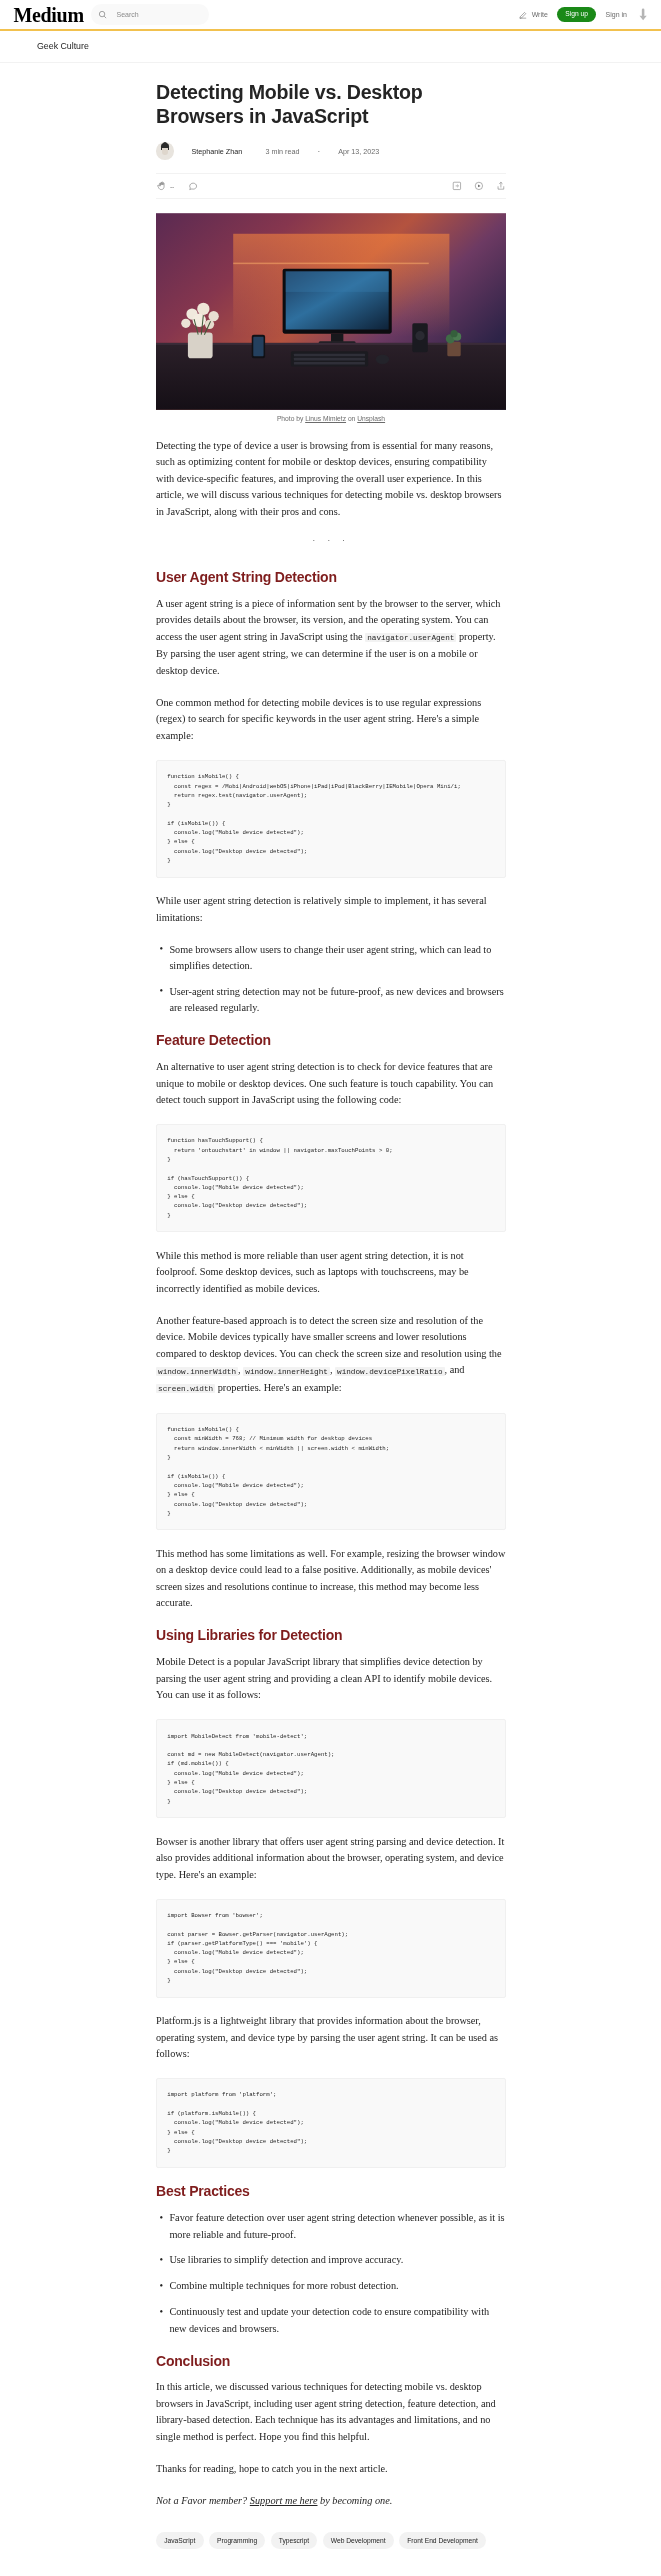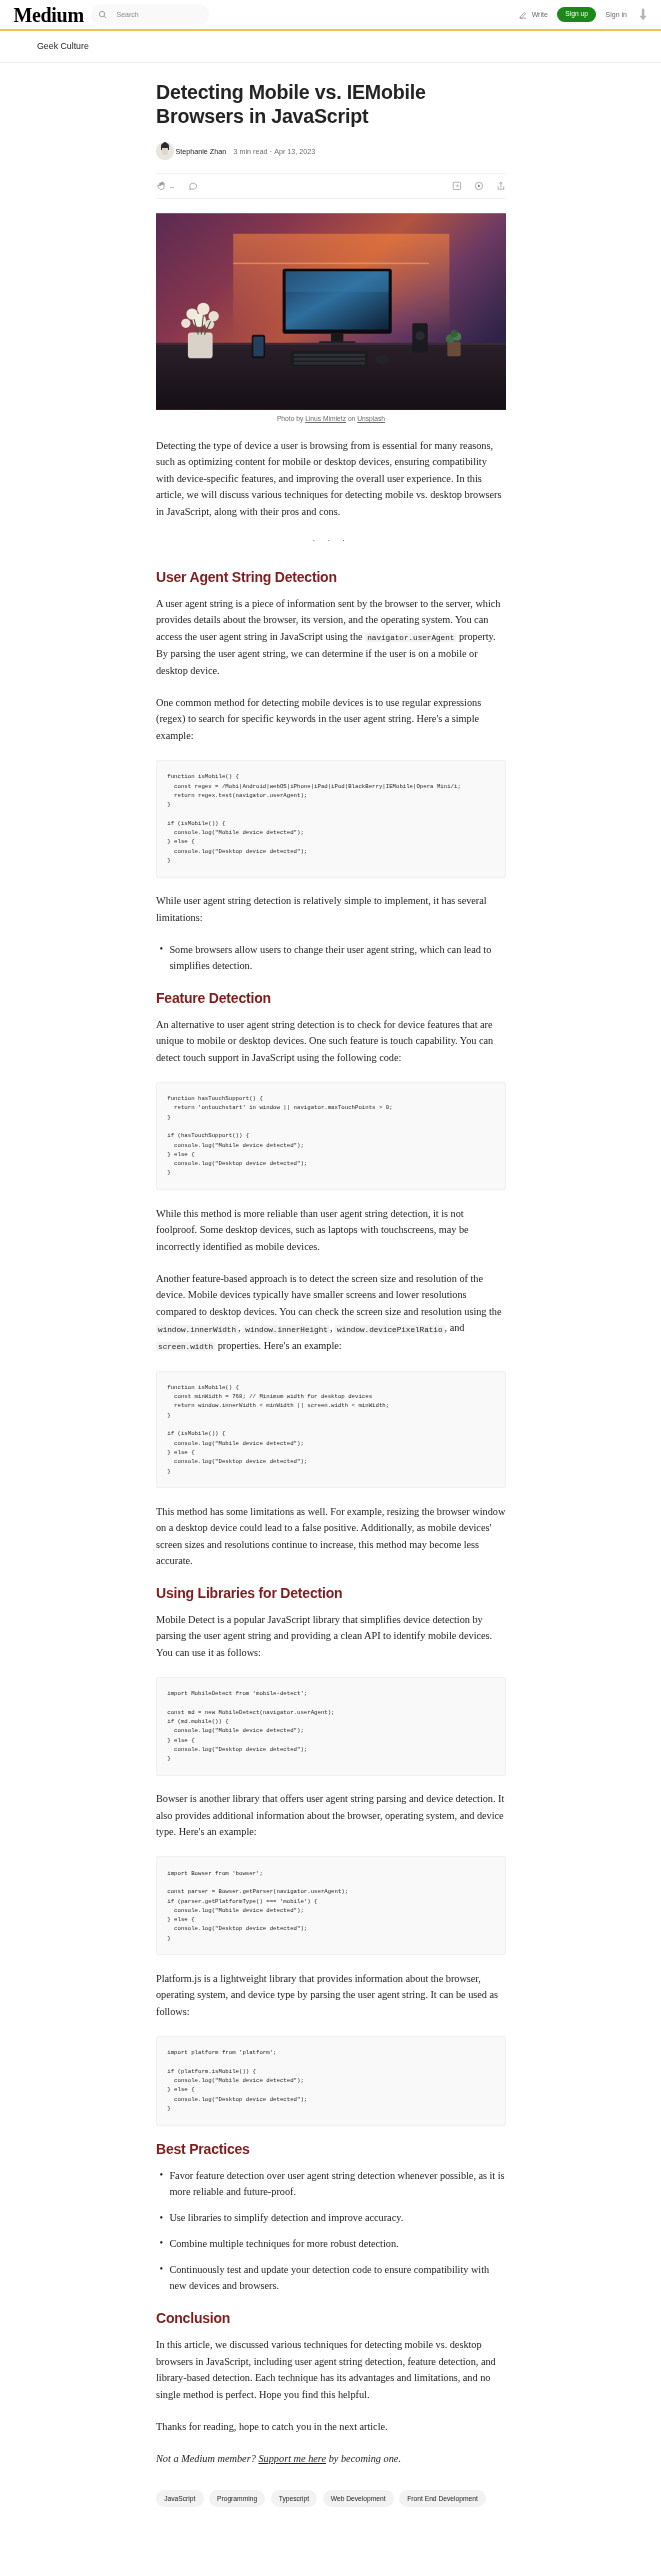--- a/index.html
+++ b/index.html
@@ -103,21 +103,21 @@
     font-weight: 700;
     font-size: 19.6px;
     line-height: 1.2;
     letter-spacing: -0.2px;
     color: #242424;
     margin-bottom: 14.4px;
   }
   .byline {
     display: flex;
     align-items: center;
-    gap: 2px;
+    gap: 18px;
     margin-bottom: 13.4px;
   }
   .avatar {
     width: 17.5px; height: 17.5px;
     border-radius: 50%;
     background: #e8e4de;
     overflow: hidden;
     flex: 0 0 17.5px;
     position: relative;
   }
@@ -280,21 +280,21 @@
   </div>
 </div>
 <div class="amber-rule"></div>
 
 <div class="pubbar">
   <span>Geek Culture</span>
 </div>
 
 <div class="article">
 
-  <h1 class="title">Detecting Mobile vs. IEMobile Browsers in JavaScript</h1>
+  <h1 class="title">Detecting Mobile vs. Desktop Browsers in JavaScript</h1>
 
   <div class="byline">
     <div class="avatar">
       <div class="hair"></div>
         <div class="bun"></div>
         <div class="face"></div>
     </div>
     <span class="byline-name">Stephanie Zhan</span>
     <span class="byline-meta">3 min read</span>
     <span class="byline-dot">·</span>
@@ -434,20 +434,21 @@
 }
 
 if (isMobile()) {
   console.log("Mobile device detected");
 } else {
   console.log("Desktop device detected");
 }</pre>
   <p class="body">While user agent string detection is relatively simple to implement, it has several limitations:</p>
   <ul class="bullets">
     <li class="body">Some browsers allow users to change their user agent string, which can lead to simplifies detection.</li>
+    <li class="body">User-agent string detection may not be future-proof, as new devices and browsers are released regularly.</li>
   </ul>
 
   <h2 class="heading">Feature Detection</h2>
   <p class="body">An alternative to user agent string detection is to check for device features that are unique to mobile or desktop devices. One such feature is touch capability. You can detect touch support in JavaScript using the following code:</p>
   <pre class="codeblock">function hasTouchSupport() {
   return 'ontouchstart' in window || navigator.maxTouchPoints &gt; 0;
 }
 
 if (hasTouchSupport()) {
   console.log("Mobile device detected");
@@ -502,21 +503,21 @@
     <li class="body">Use libraries to simplify detection and improve accuracy.</li>
     <li class="body">Combine multiple techniques for more robust detection.</li>
     <li class="body">Continuously test and update your detection code to ensure compatibility with new devices and browsers.</li>
   </ul>
 
   <h2 class="heading">Conclusion</h2>
   <p class="body">In this article, we discussed various techniques for detecting mobile vs. desktop browsers in JavaScript, including user agent string detection, feature detection, and library-based detection. Each technique has its advantages and limitations, and no single method is perfect. Hope you find this helpful.</p>
   <p class="body">Thanks for reading, hope to catch you in the next article.</p>
 
   <div class="member-note">
-    <span>Not a Medium member? </span><a href="#">Support me here</a><span> by becoming one.</span>
+    <span>Not a Favor member? </span><a href="#">Support me here</a><span> by becoming one.</span>
   </div>
 
   <div class="tags">
     <span class="tag">JavaScript</span>
     <span class="tag">Programming</span>
     <span class="tag">Typescript</span>
     <span class="tag">Web Development</span>
     <span class="tag">Front End Development</span>
   </div>
 

